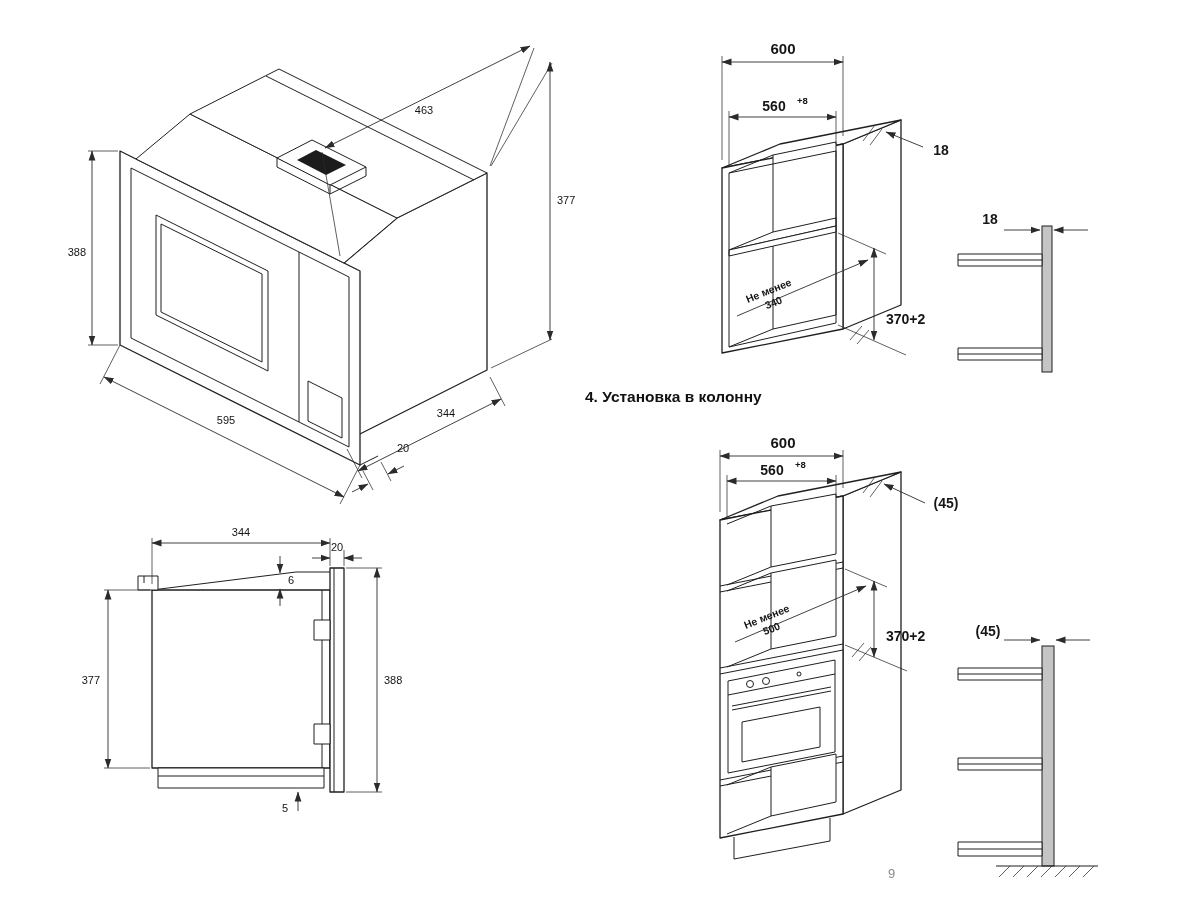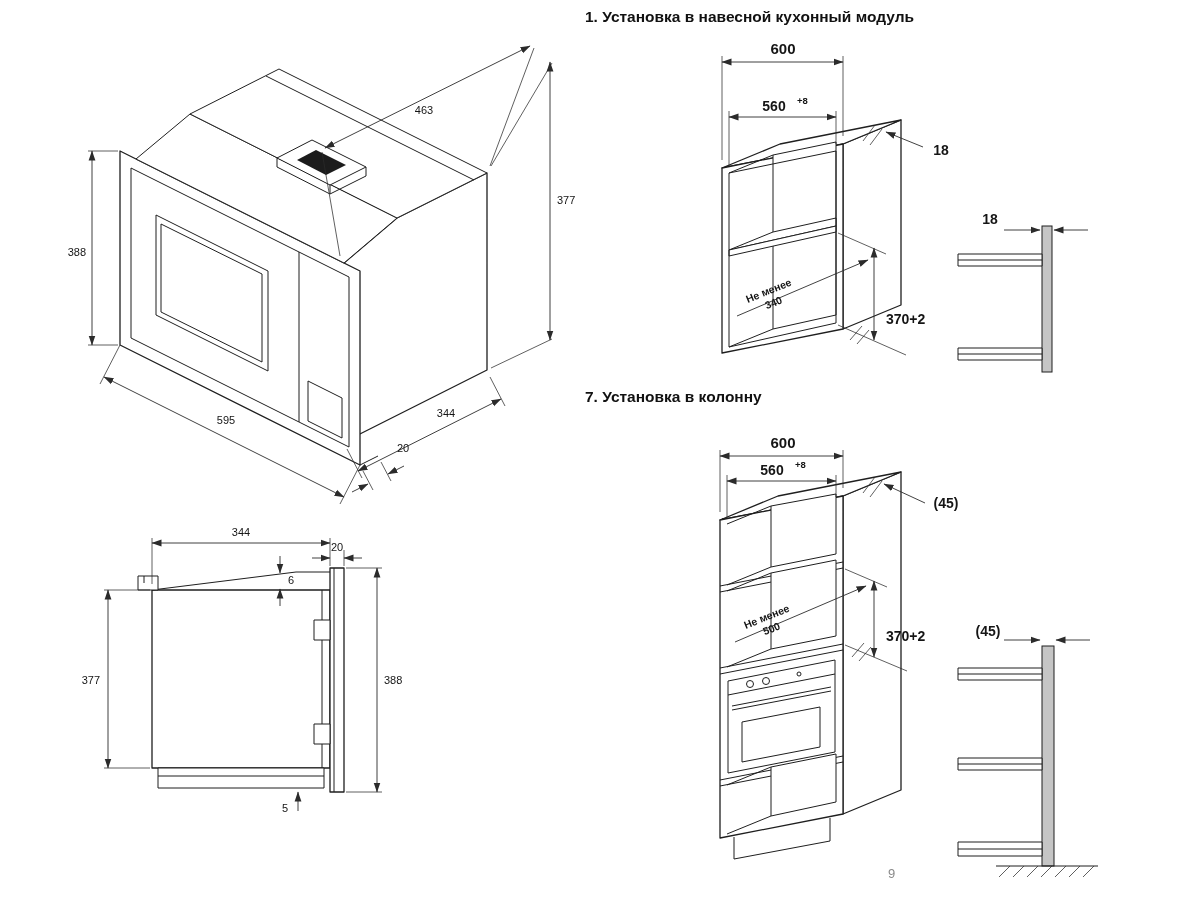--- a/index.html
+++ b/index.html
@@ -23,22 +23,21 @@
   .tb{font-size:14px;font-weight:700;}
   .tbb{font-size:15px;font-weight:700;}
   .ts{font-size:9.5px;font-weight:700;}
   .tr{font-size:10.5px;font-weight:700;}
 </style>
 </head>
 <body>
 
 <div id="stage">
 
-  <div id="h1" class="heading">1. Установка в навесной кухонный модуль</div>
-  <div id="h2" class="heading">7. Установка в колонну</div>
+  <div id="h2" class="heading">4. Установка в колонну</div>
   <div id="pagenum">9</div>
 
   <svg width="1200" height="900" viewBox="0 0 1200 900">
     <defs>
       <marker id="ar" markerWidth="11" markerHeight="8" refX="9.5" refY="4" orient="auto-start-reverse" markerUnits="userSpaceOnUse">
         <path d="M0,0.6 L10,4 L0,7.4 Z" fill="#2b2b2b"></path>
       </marker>
     </defs>
 
     <g>

